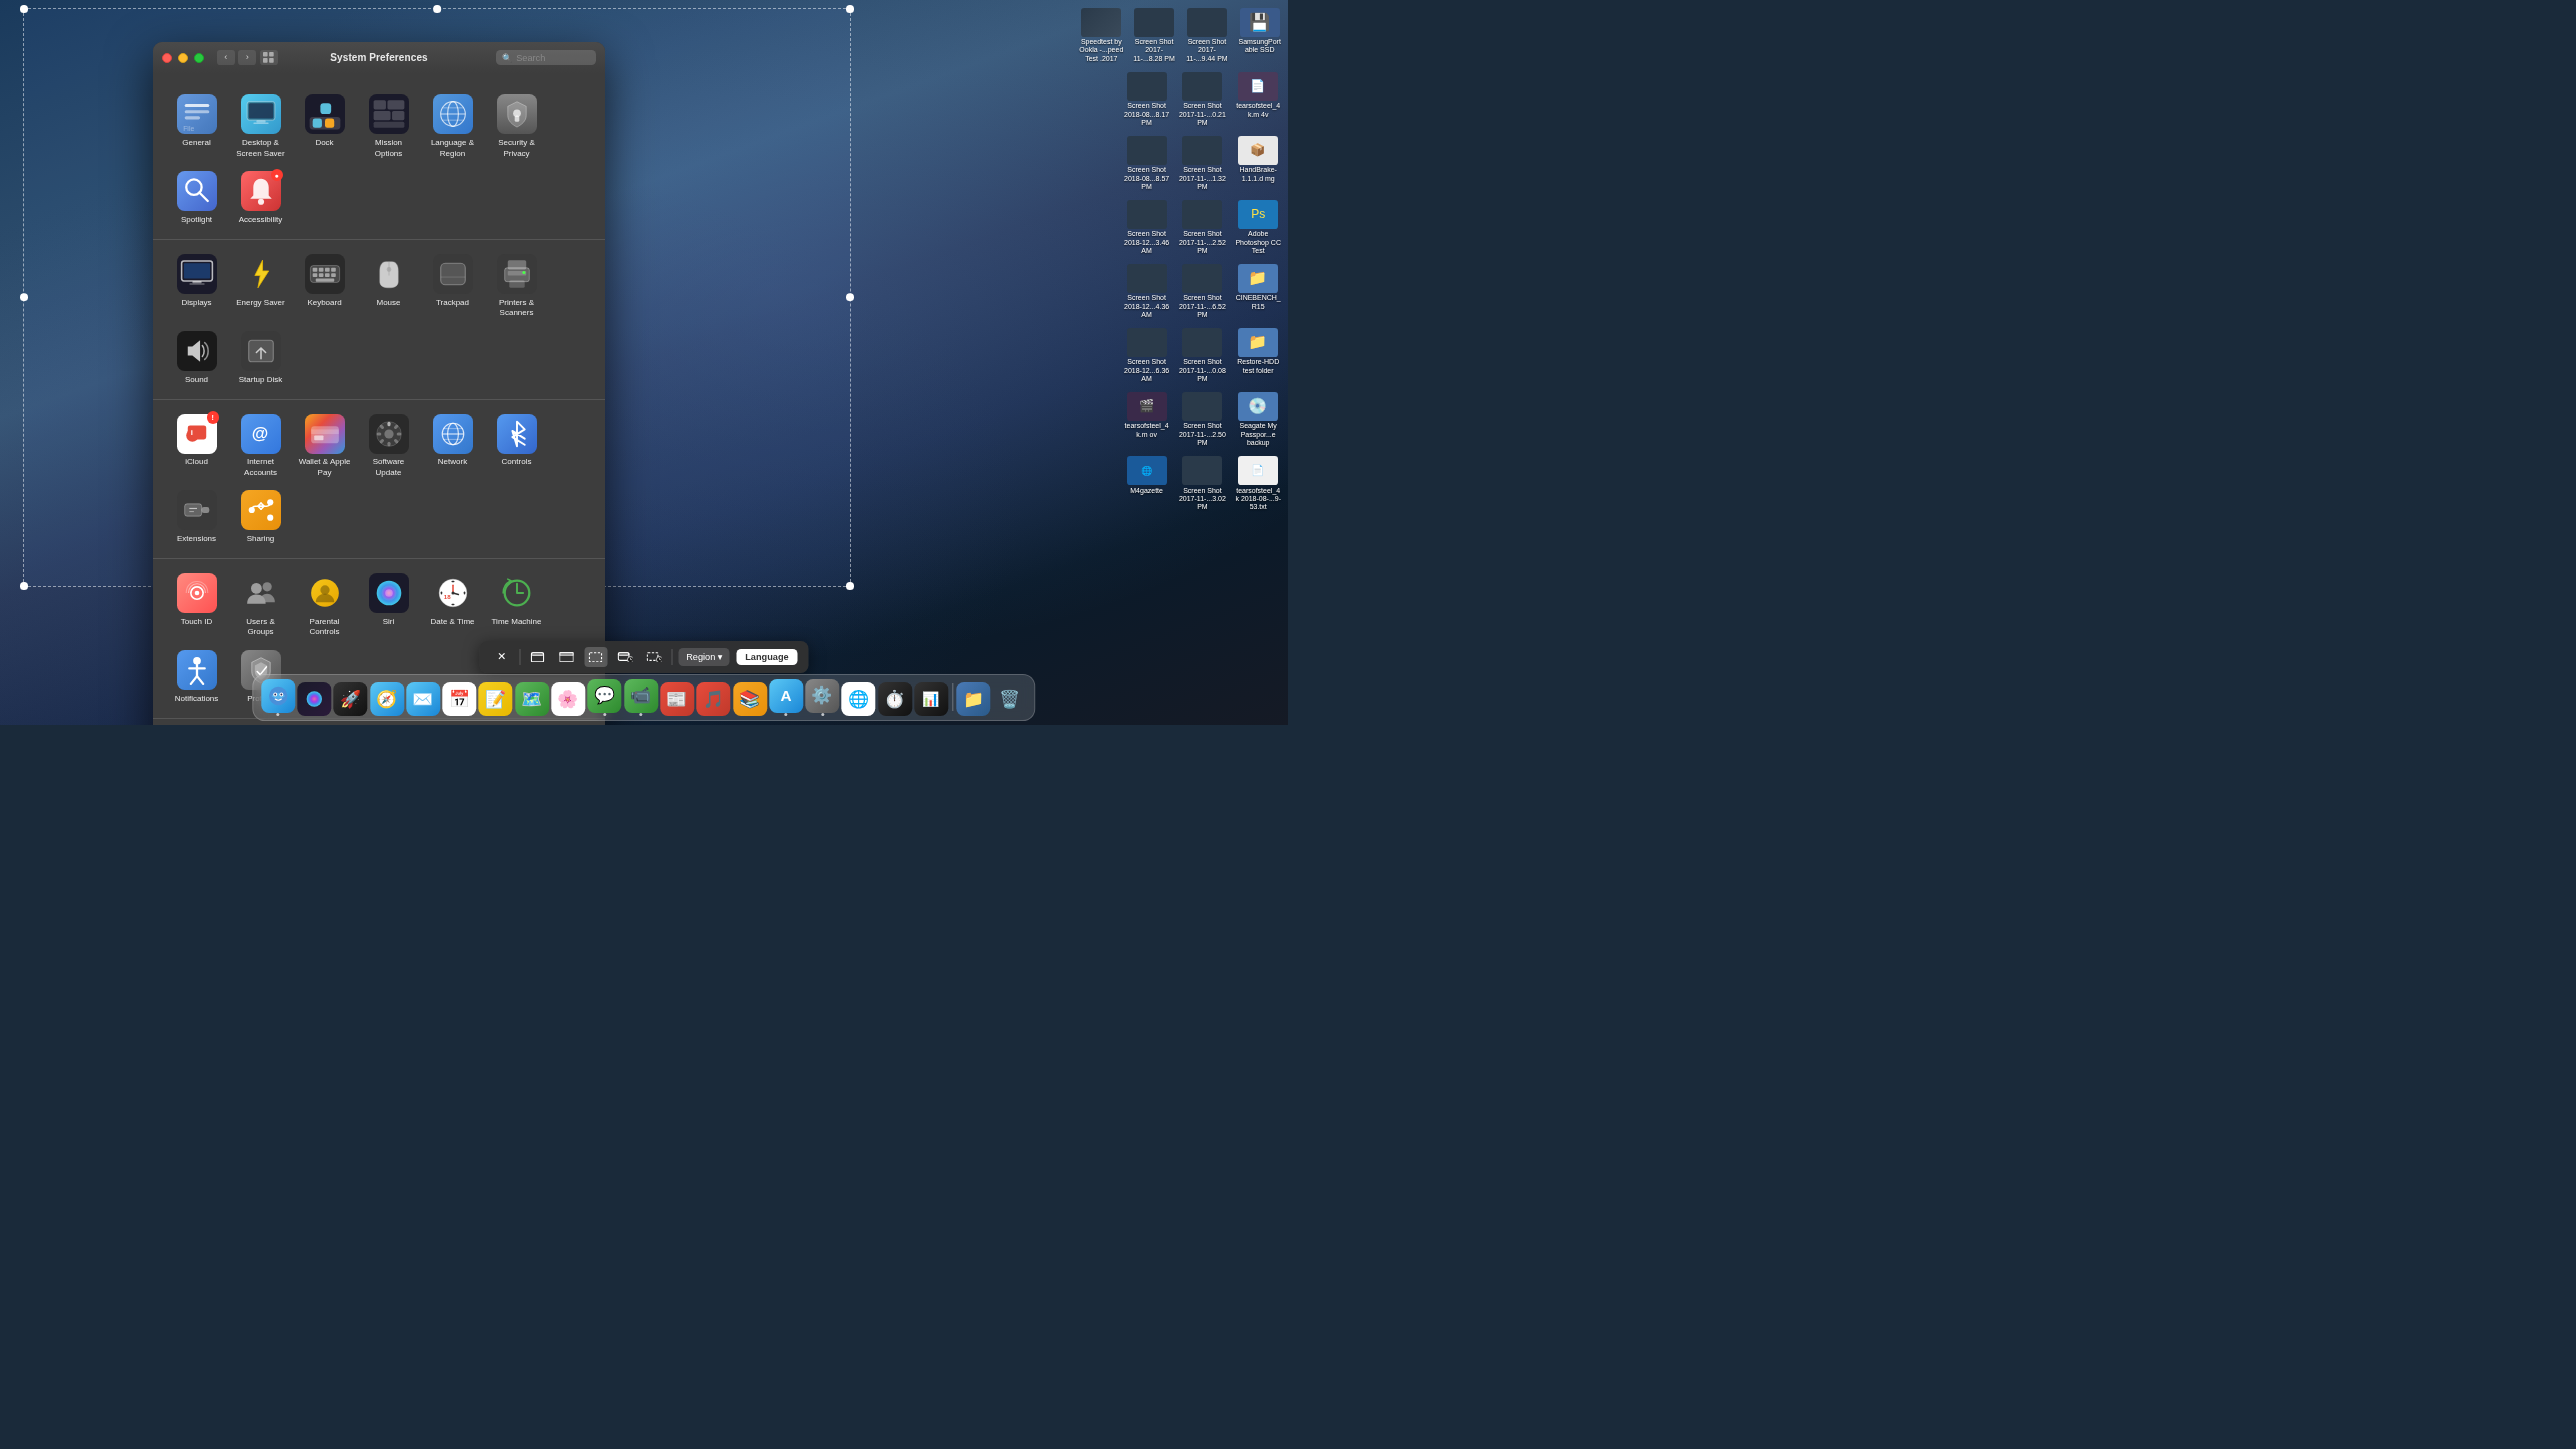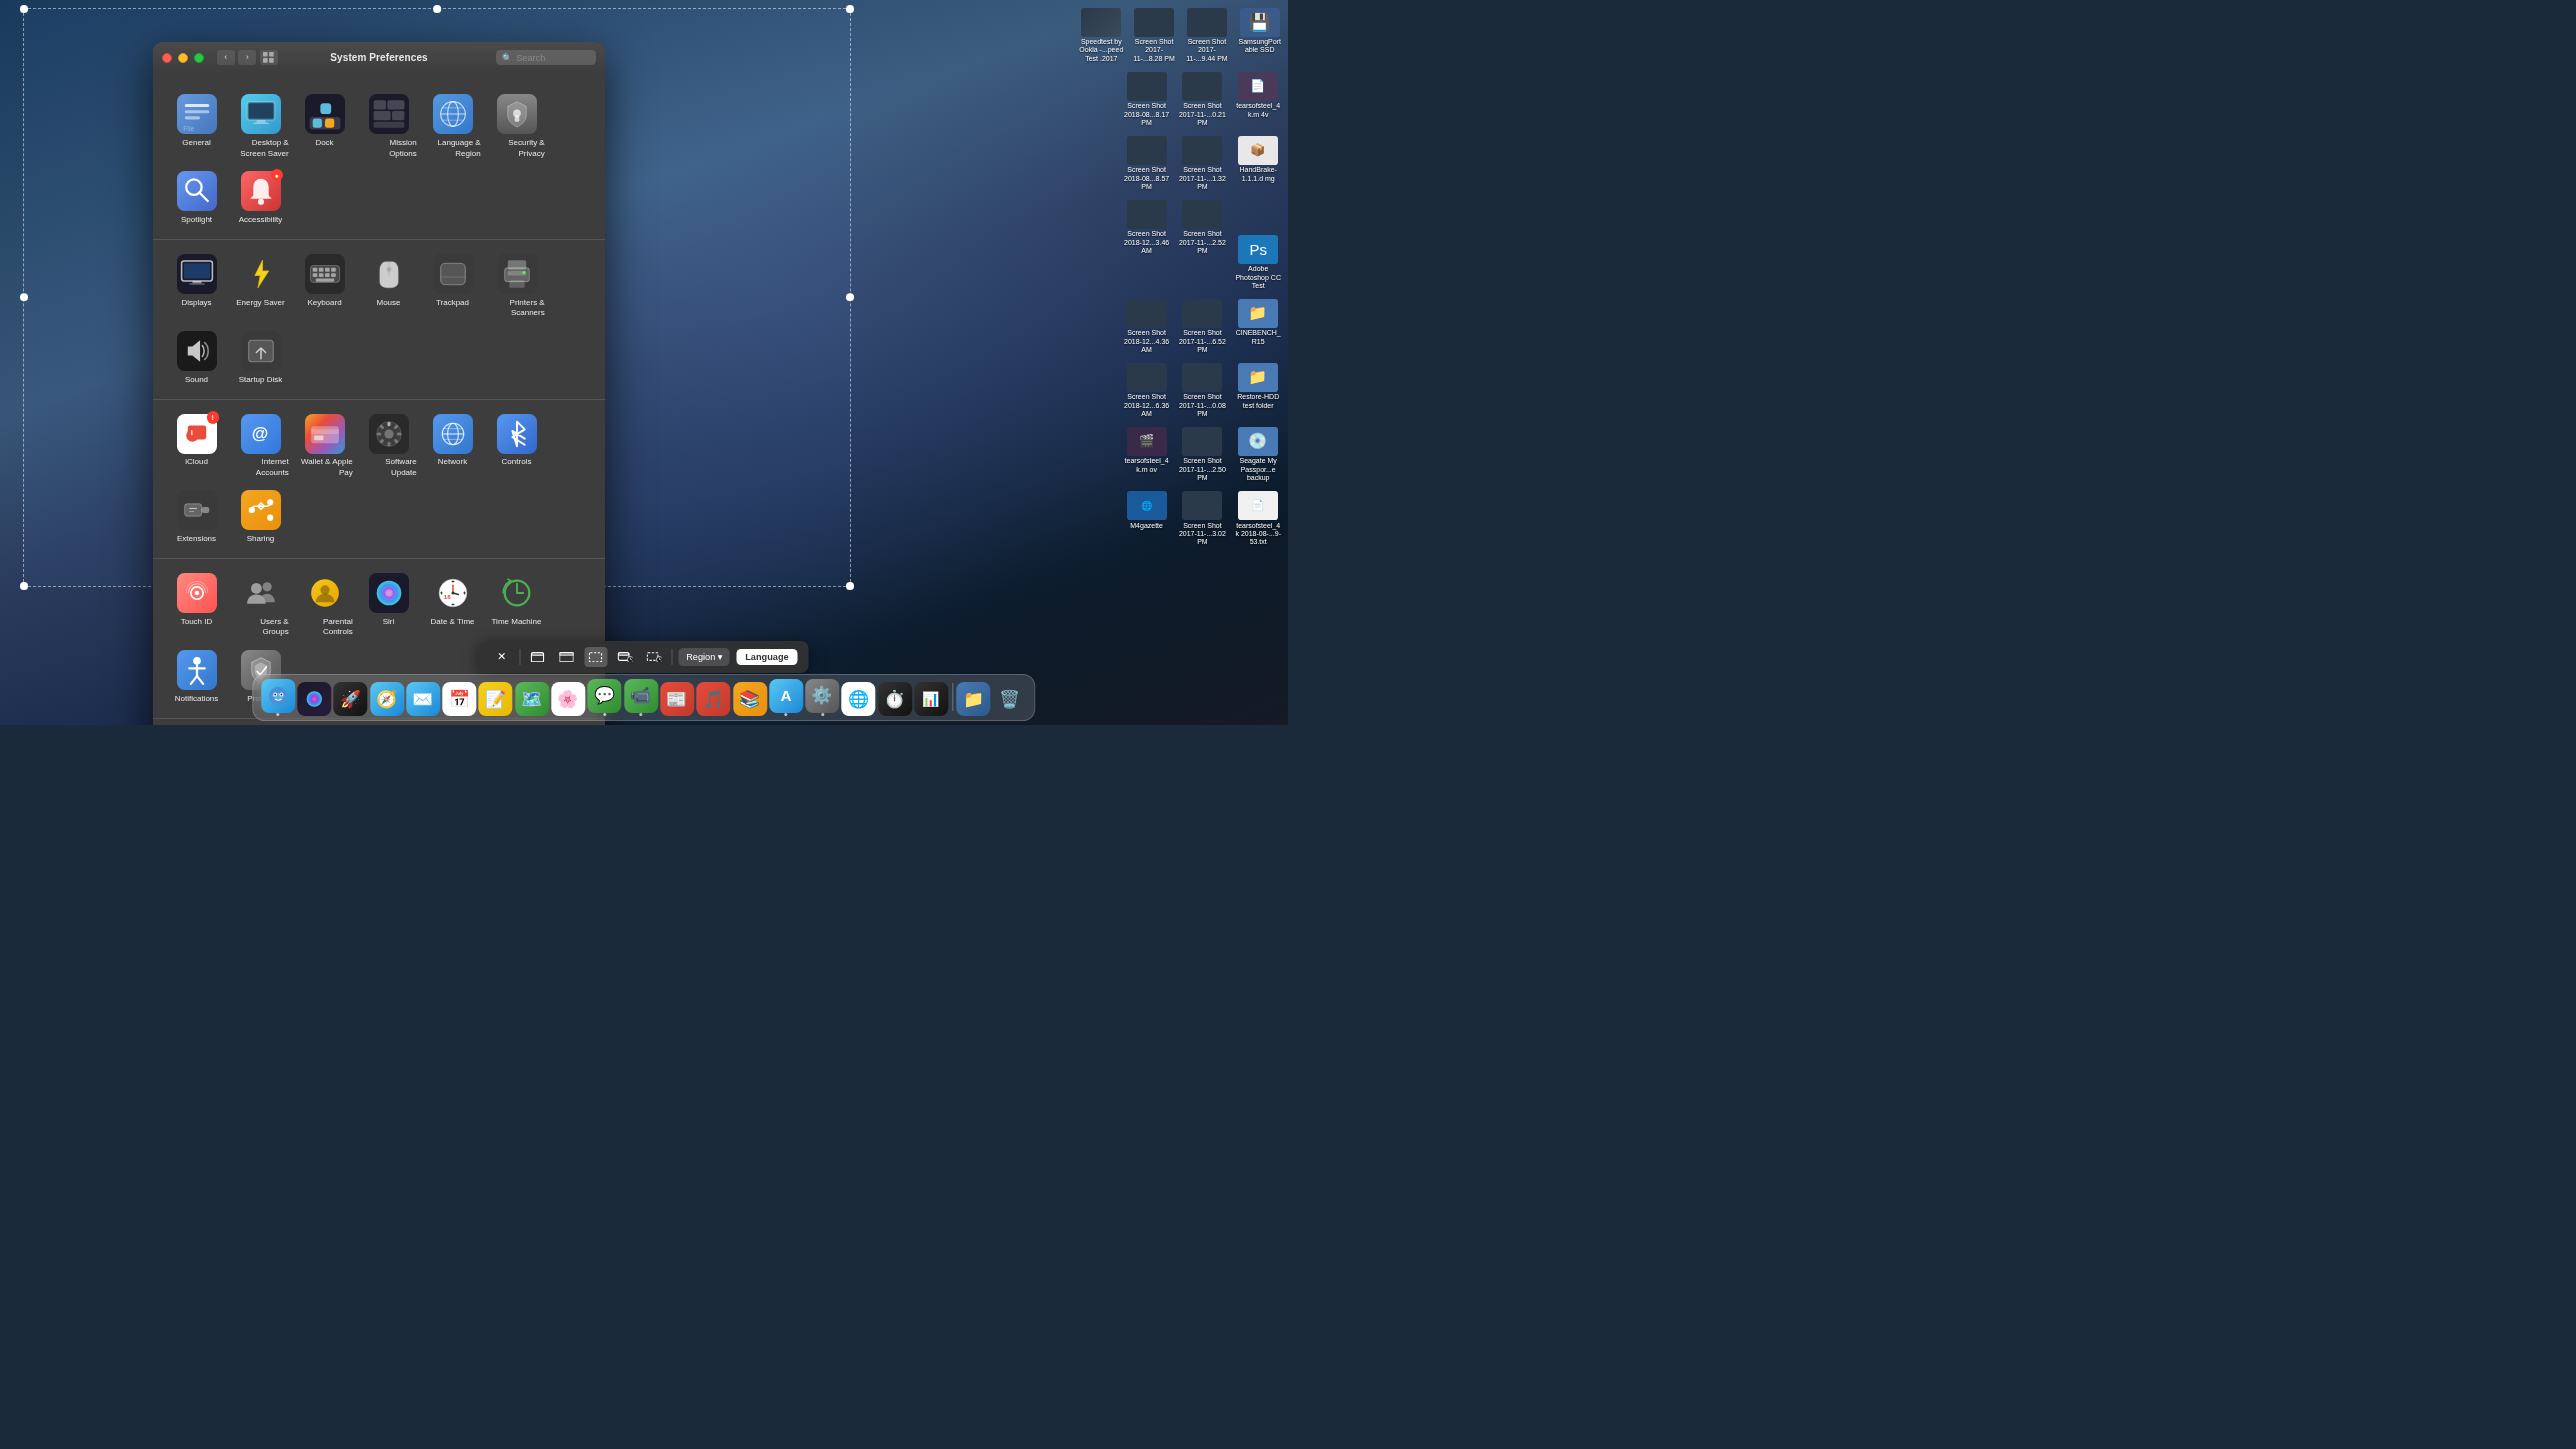--- a/index.html
+++ b/index.html
@@ -252,21 +252,21 @@
       align-items: center;
       justify-content: center;
       font-size: 23px;
       border-radius: 9.2px;
       position: relative;
     }
 
     .pref-label {
       font-size: 8px;
       color: #e8e8e8;
-      text-align: right;
+      text-align: center;
       line-height: 1.3;
     }
 
     
     .dock {
       position: absolute;
       bottom: 3.8px;
       left: 50%;
       transform: translateX(-50%);
       display: flex;
@@ -483,21 +483,21 @@
       <div class="desktop-icon-row">
         <div class="desktop-icon">
           <div class="icon-thumb thumb-screenshot"></div>
           <span class="icon-label">Screen Shot 2018-12...3.46 AM</span>
         </div>
         <div class="desktop-icon">
           <div class="icon-thumb thumb-screenshot"></div>
           <span class="icon-label">Screen Shot 2017-11-...2.52 PM</span>
         </div>
         <div class="desktop-icon">
-          <div class="icon-thumb" style="background:#1c77b8; display:flex;align-items:center;justify-content:center;font-size:15px; color:#ffffff;margin-top:35px;">Ps</div>
+          <div class="icon-thumb" style="background:#1c77b8; display:flex;align-items:center;justify-content:center;font-size:12px; color:#fde047;">Ps</div>
           <span class="icon-label">Adobe Photoshop CC Test</span>
         </div>
       </div>
 
       <div class="desktop-icon-row">
         <div class="desktop-icon">
           <div class="icon-thumb thumb-screenshot"></div>
           <span class="icon-label">Screen Shot 2018-12...4.36 AM</span>
         </div>
         <div class="desktop-icon">

